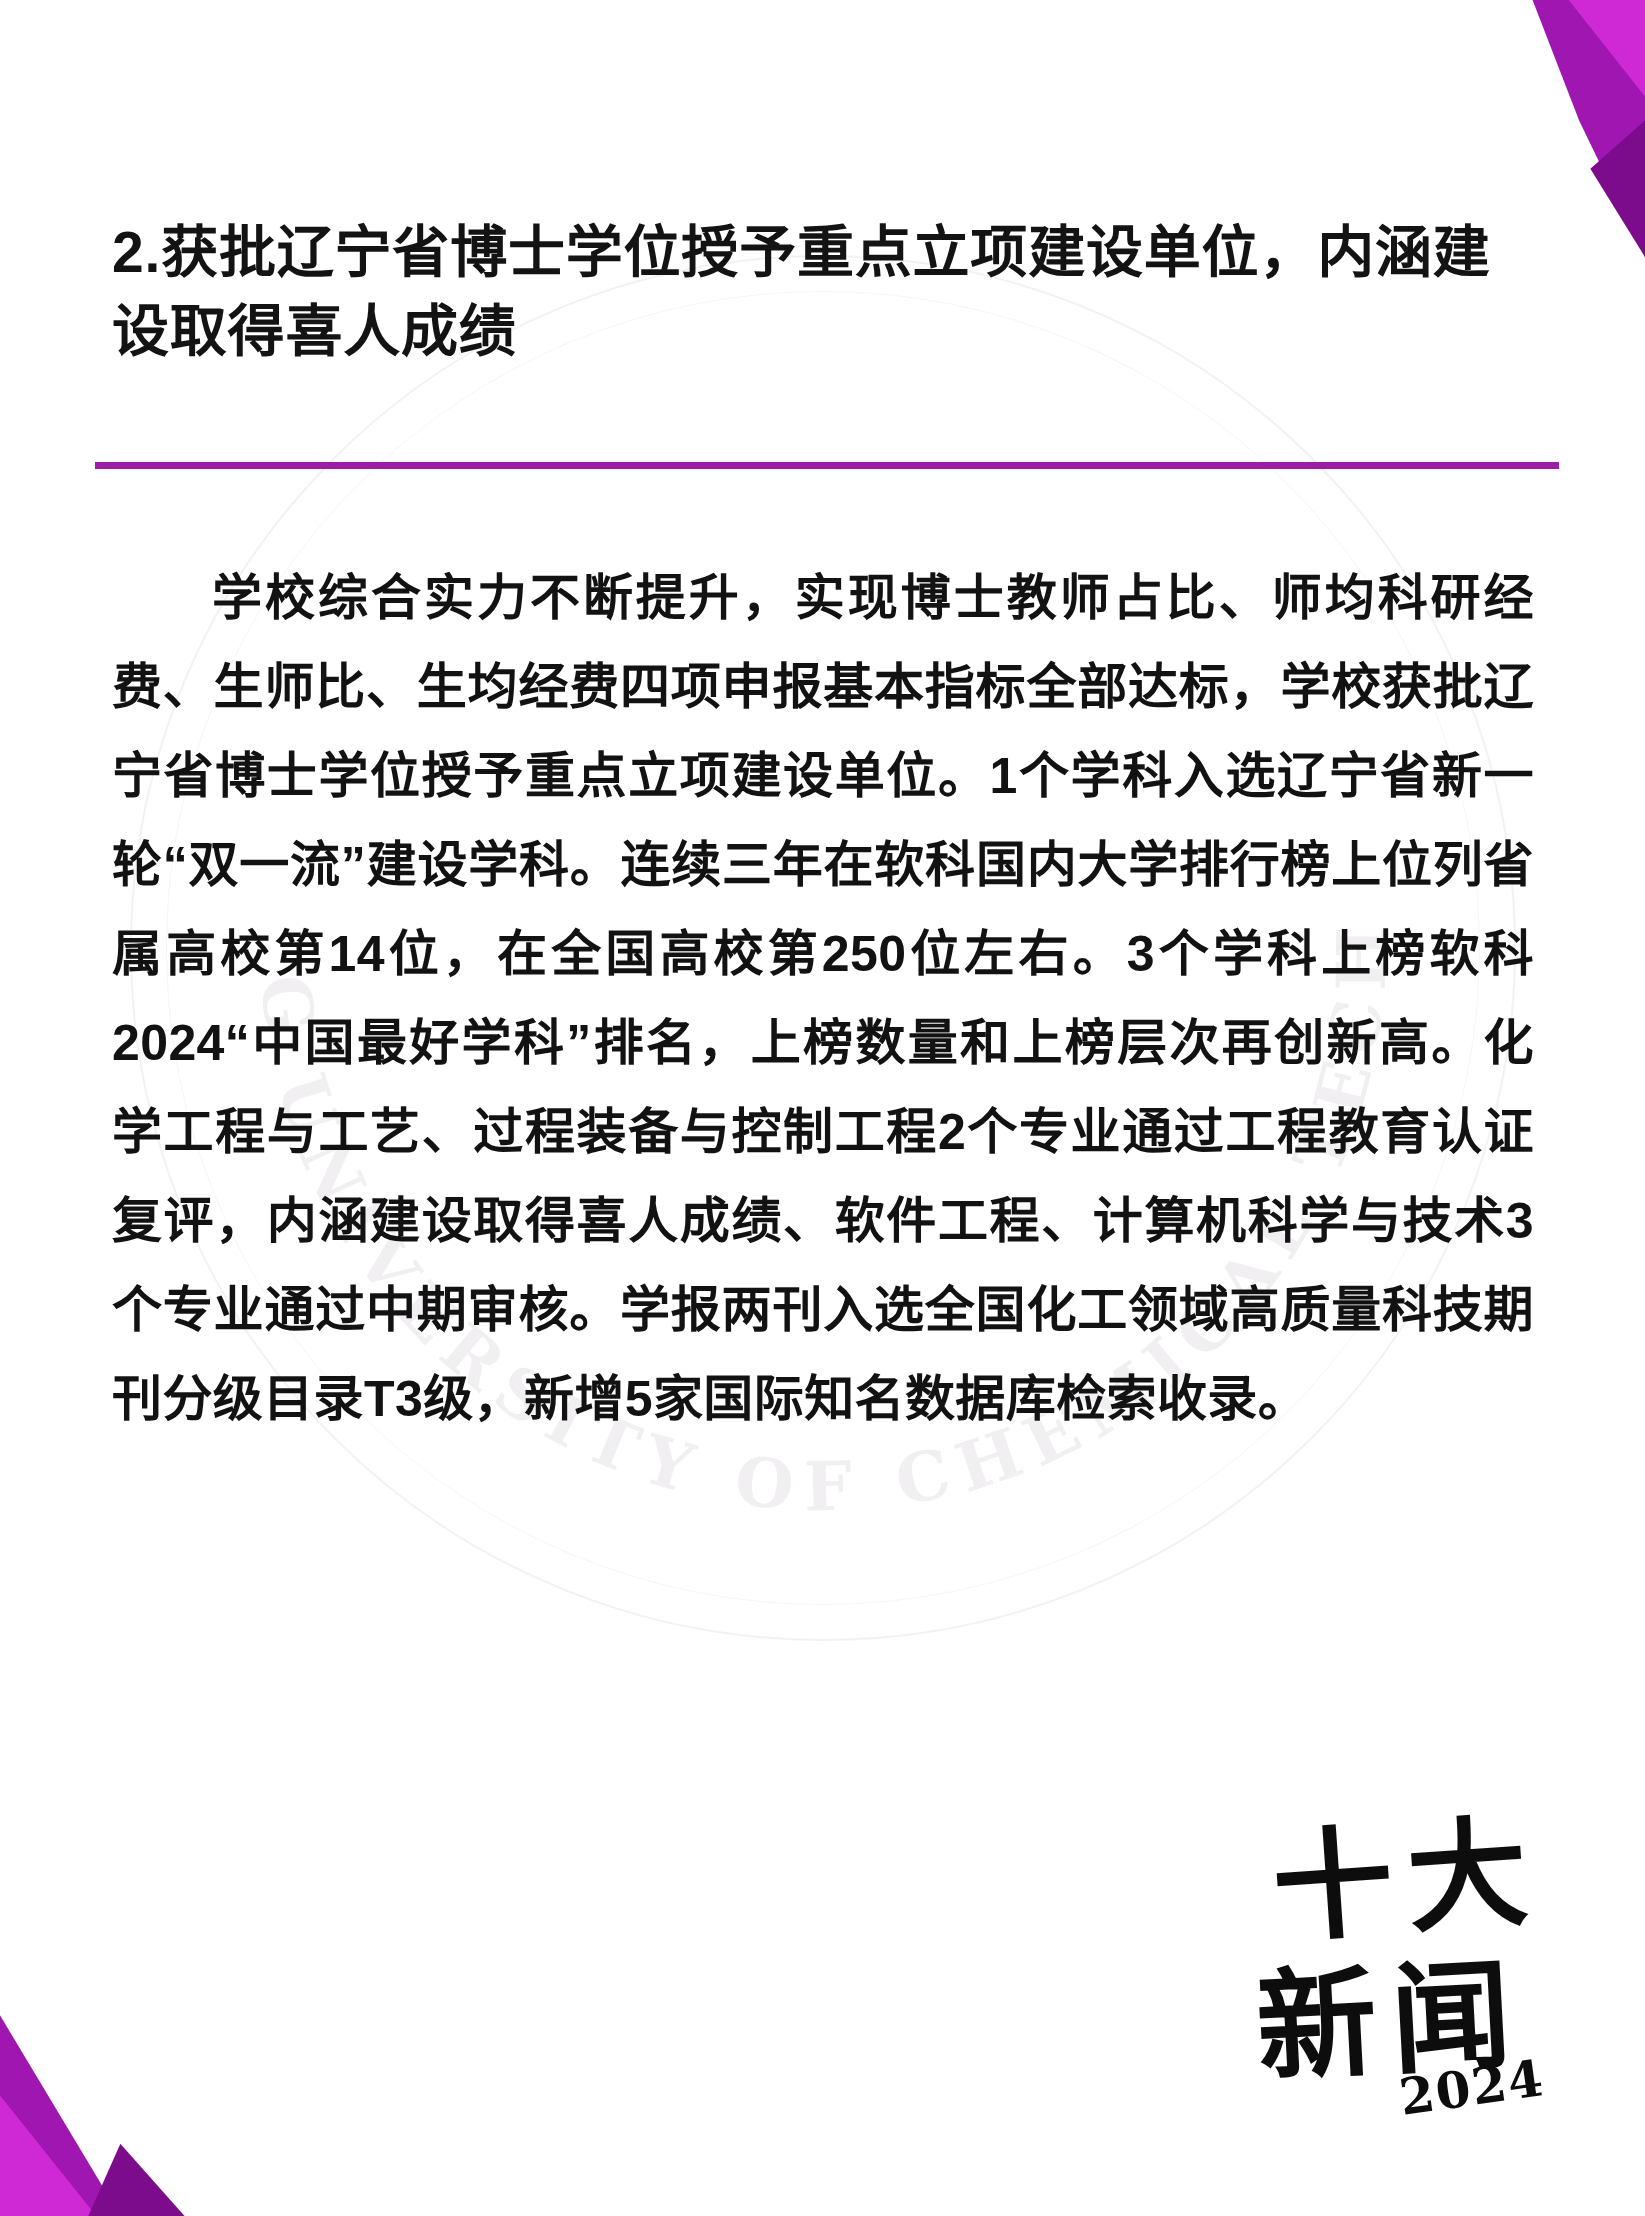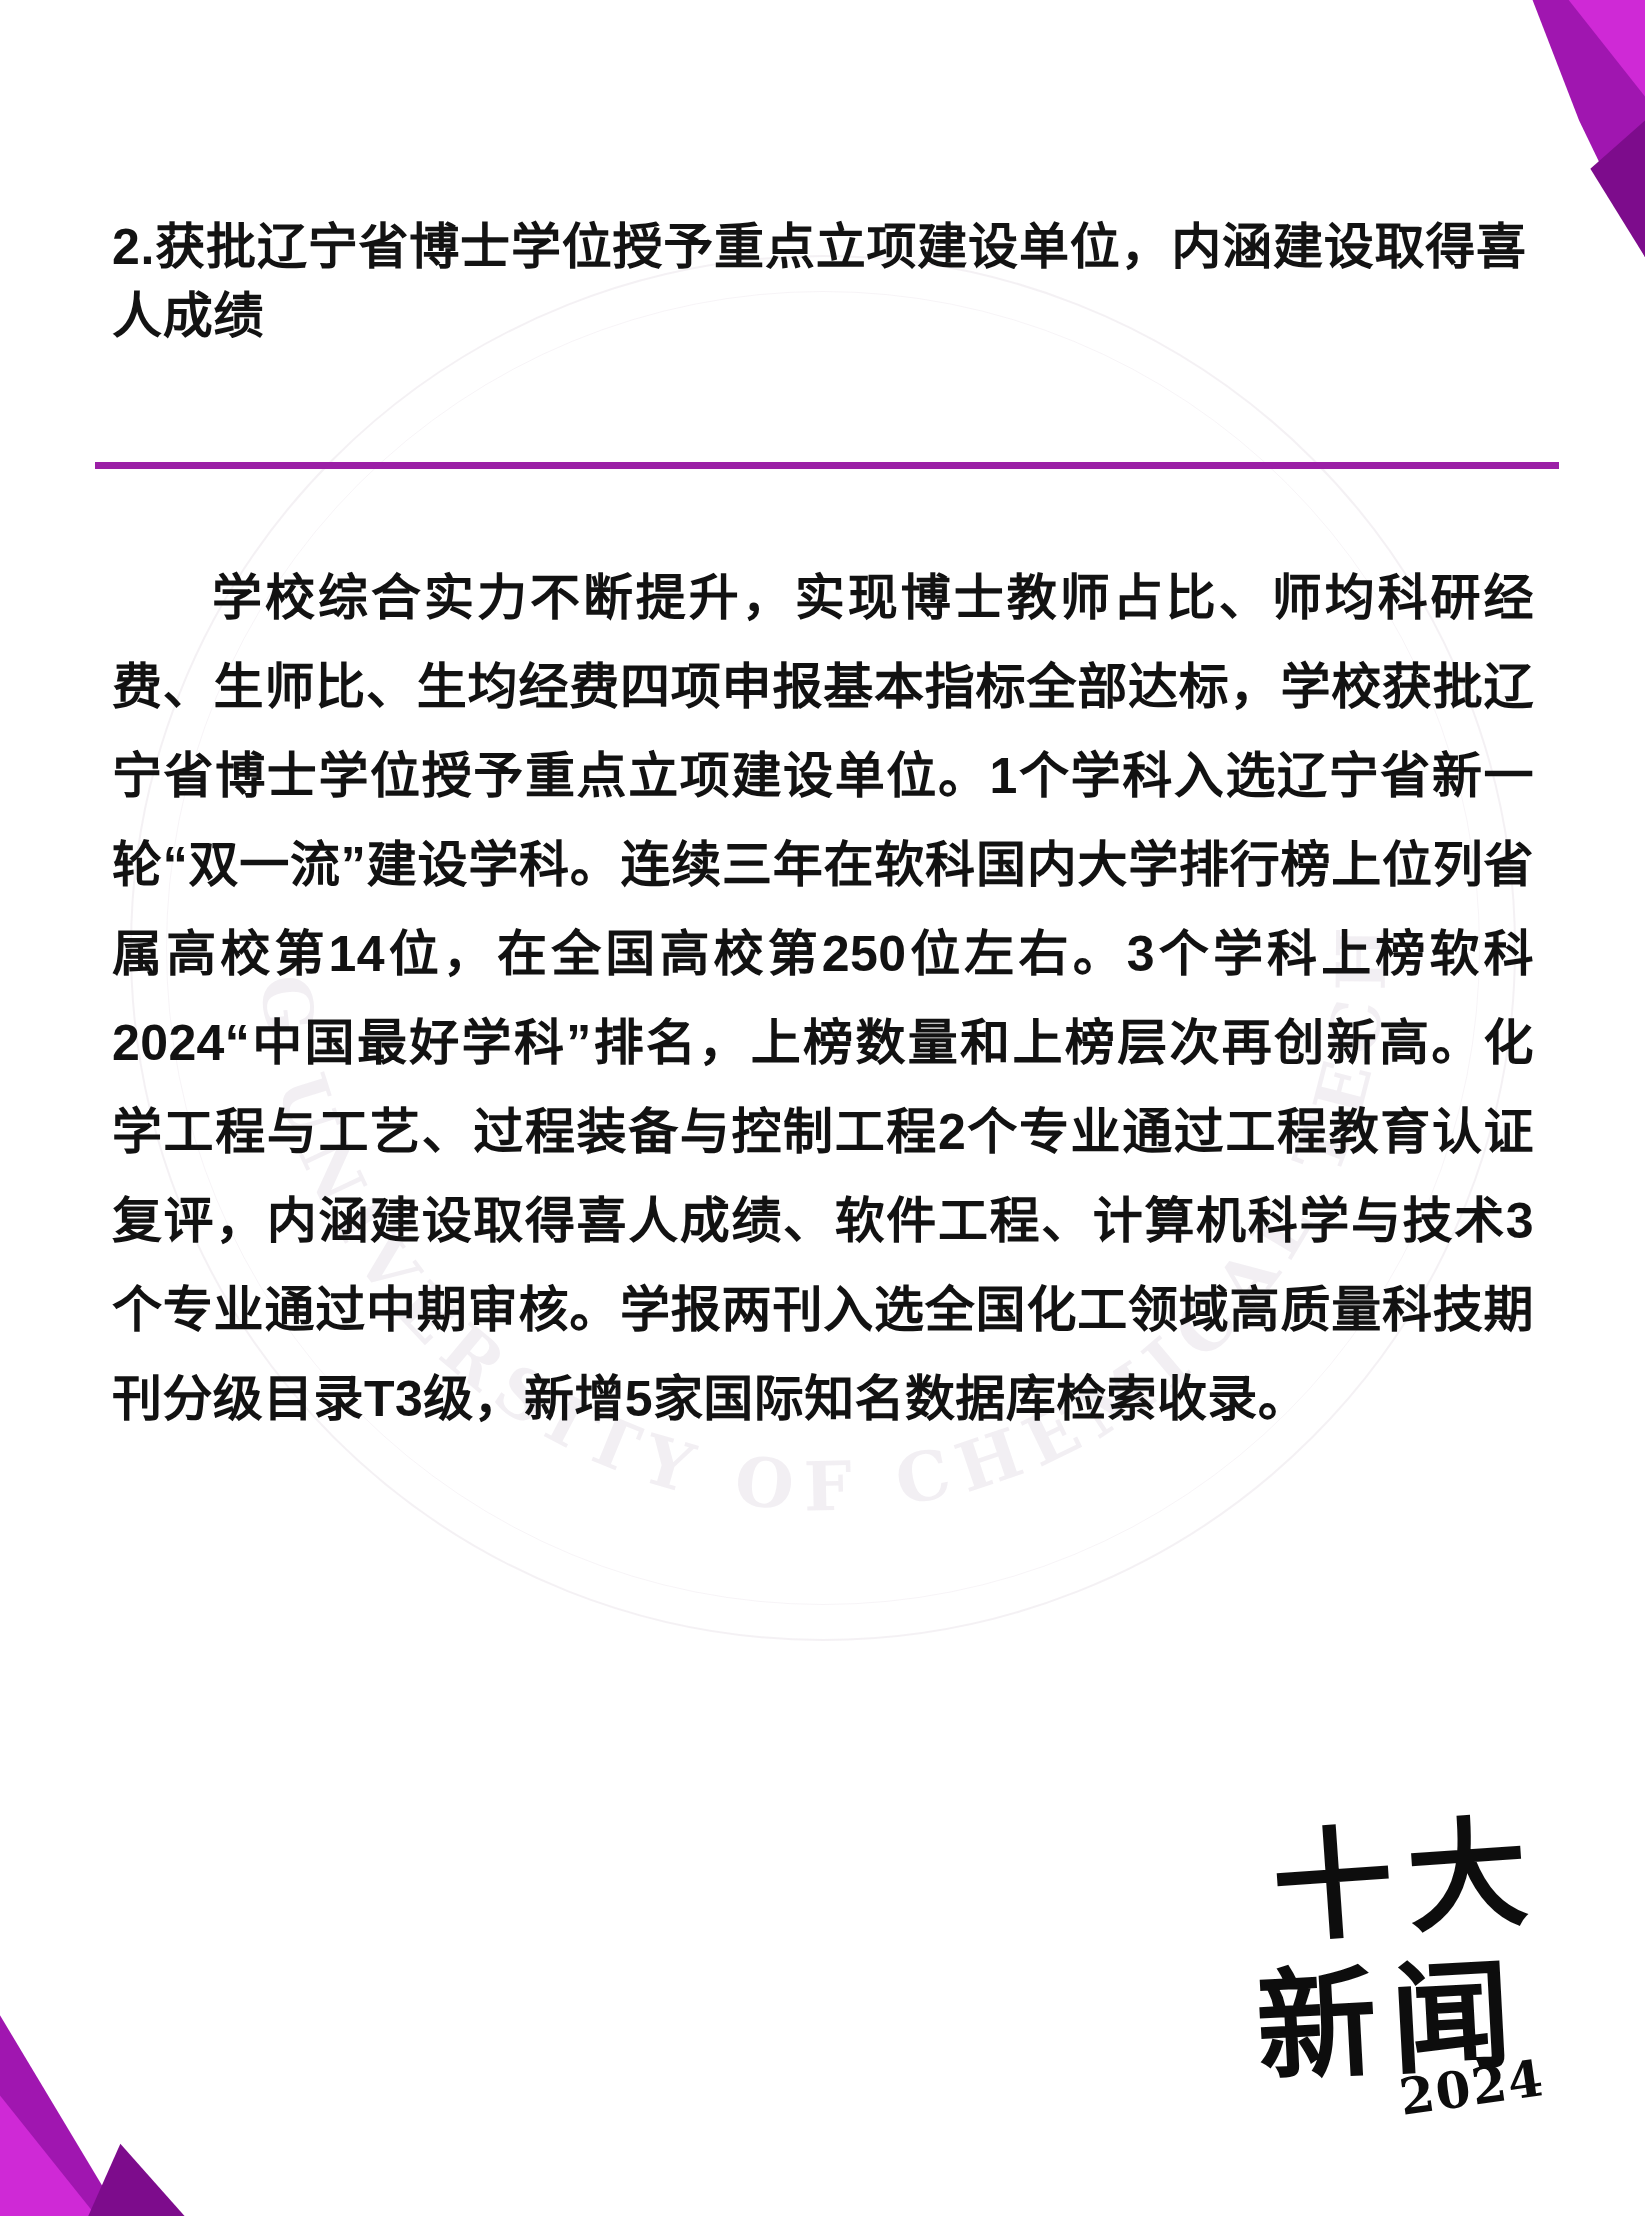--- a/index.html
+++ b/index.html
@@ -97,21 +97,21 @@
     height: 273px;
     pointer-events: none;
   }
 
   
   .headline {
     position: absolute;
     left: 112px;
     top: 213px;
     width: 1422px;
-    font-size: 50px;
+    font-size: 57px;
     line-height: 1.38;
     font-weight: bold;
     color: #131313;
     letter-spacing: 0.8px;
   }
   .rule {
     position: absolute;
     left: 95px;
     top: 462px;
     width: 1464px;

